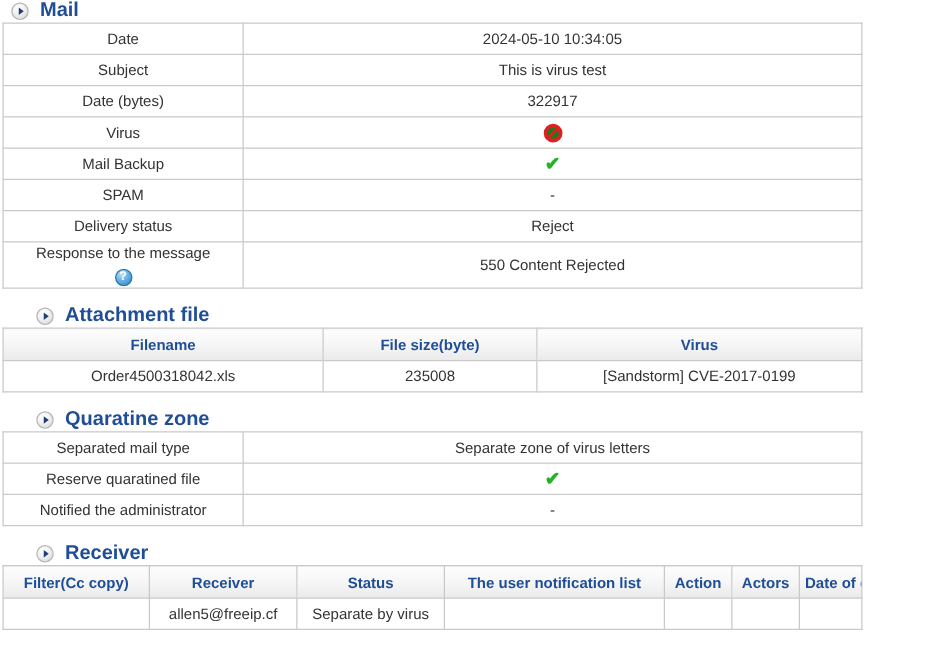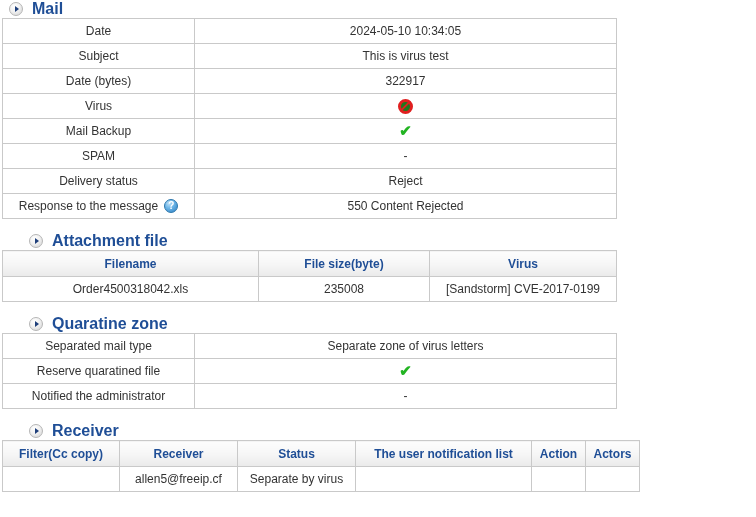--- a/index.html
+++ b/index.html
@@ -56,21 +56,21 @@
     font-size: 16px;
     font-weight: bold;
     color: #1f4e96;
     letter-spacing: 0;
     white-space: nowrap;
   }
 
   
   table.grid {
     border-collapse: collapse;
-    width: 615px;
+    width: 688px;
     margin: 0 0 0 2px;
     table-layout: fixed;
   }
   table.grid td, table.grid th {
     border: 1px solid #c9c9c9;
     height: 22px;
     padding: 1px 4px;
     font-size: 12px;
     font-weight: normal;
     color: #333333;
@@ -87,22 +87,23 @@
   }
   td.lbl {
     background: #ffffff;
     color: #333333;
   }
   td.val { background: #ffffff; }
 
   .lbl-inner {
     display: flex;
     align-items: center;
-    justify-content: center;
+    justify-content: space-between;
     gap: 6px;
+    flex-direction: column;
   }
 
   .help-icon {
     width: 14px;
     height: 14px;
     border-radius: 50%;
     background: radial-gradient(circle at 35% 28%, #bfe1f7 0%, #6fb7e8 40%, #2b7fc4 100%);
     border: 1px solid #2f79ad;
     box-sizing: border-box;
     display: inline-flex;

